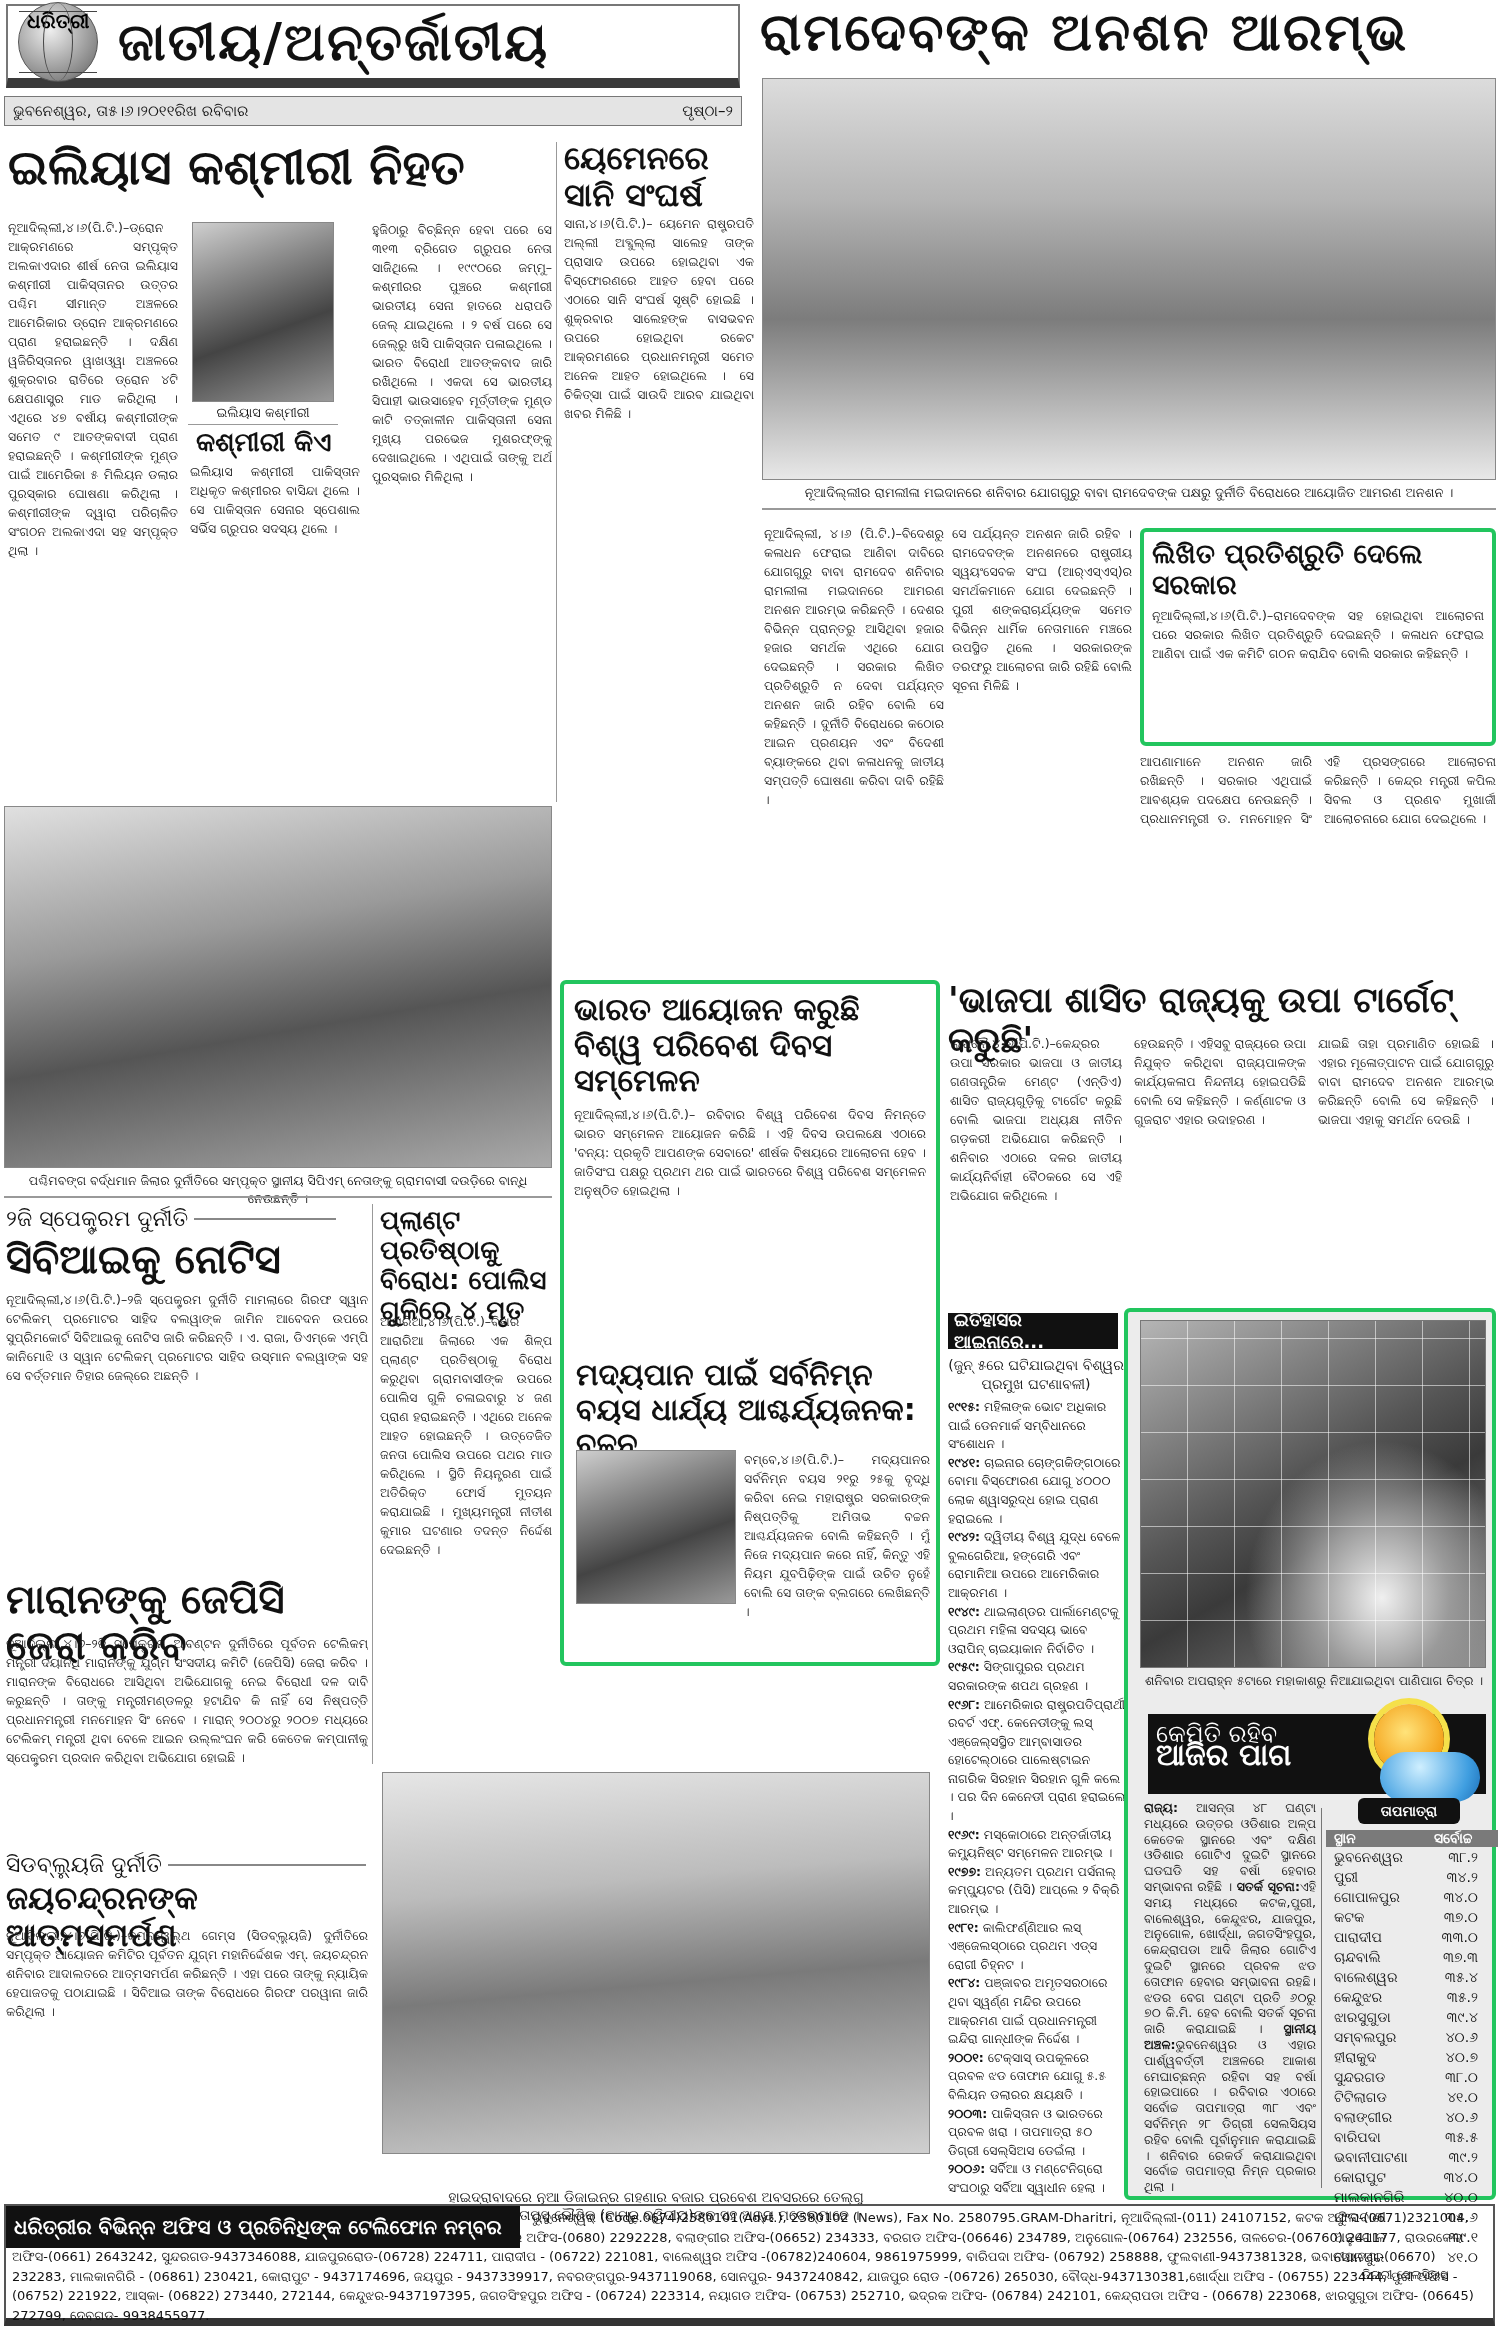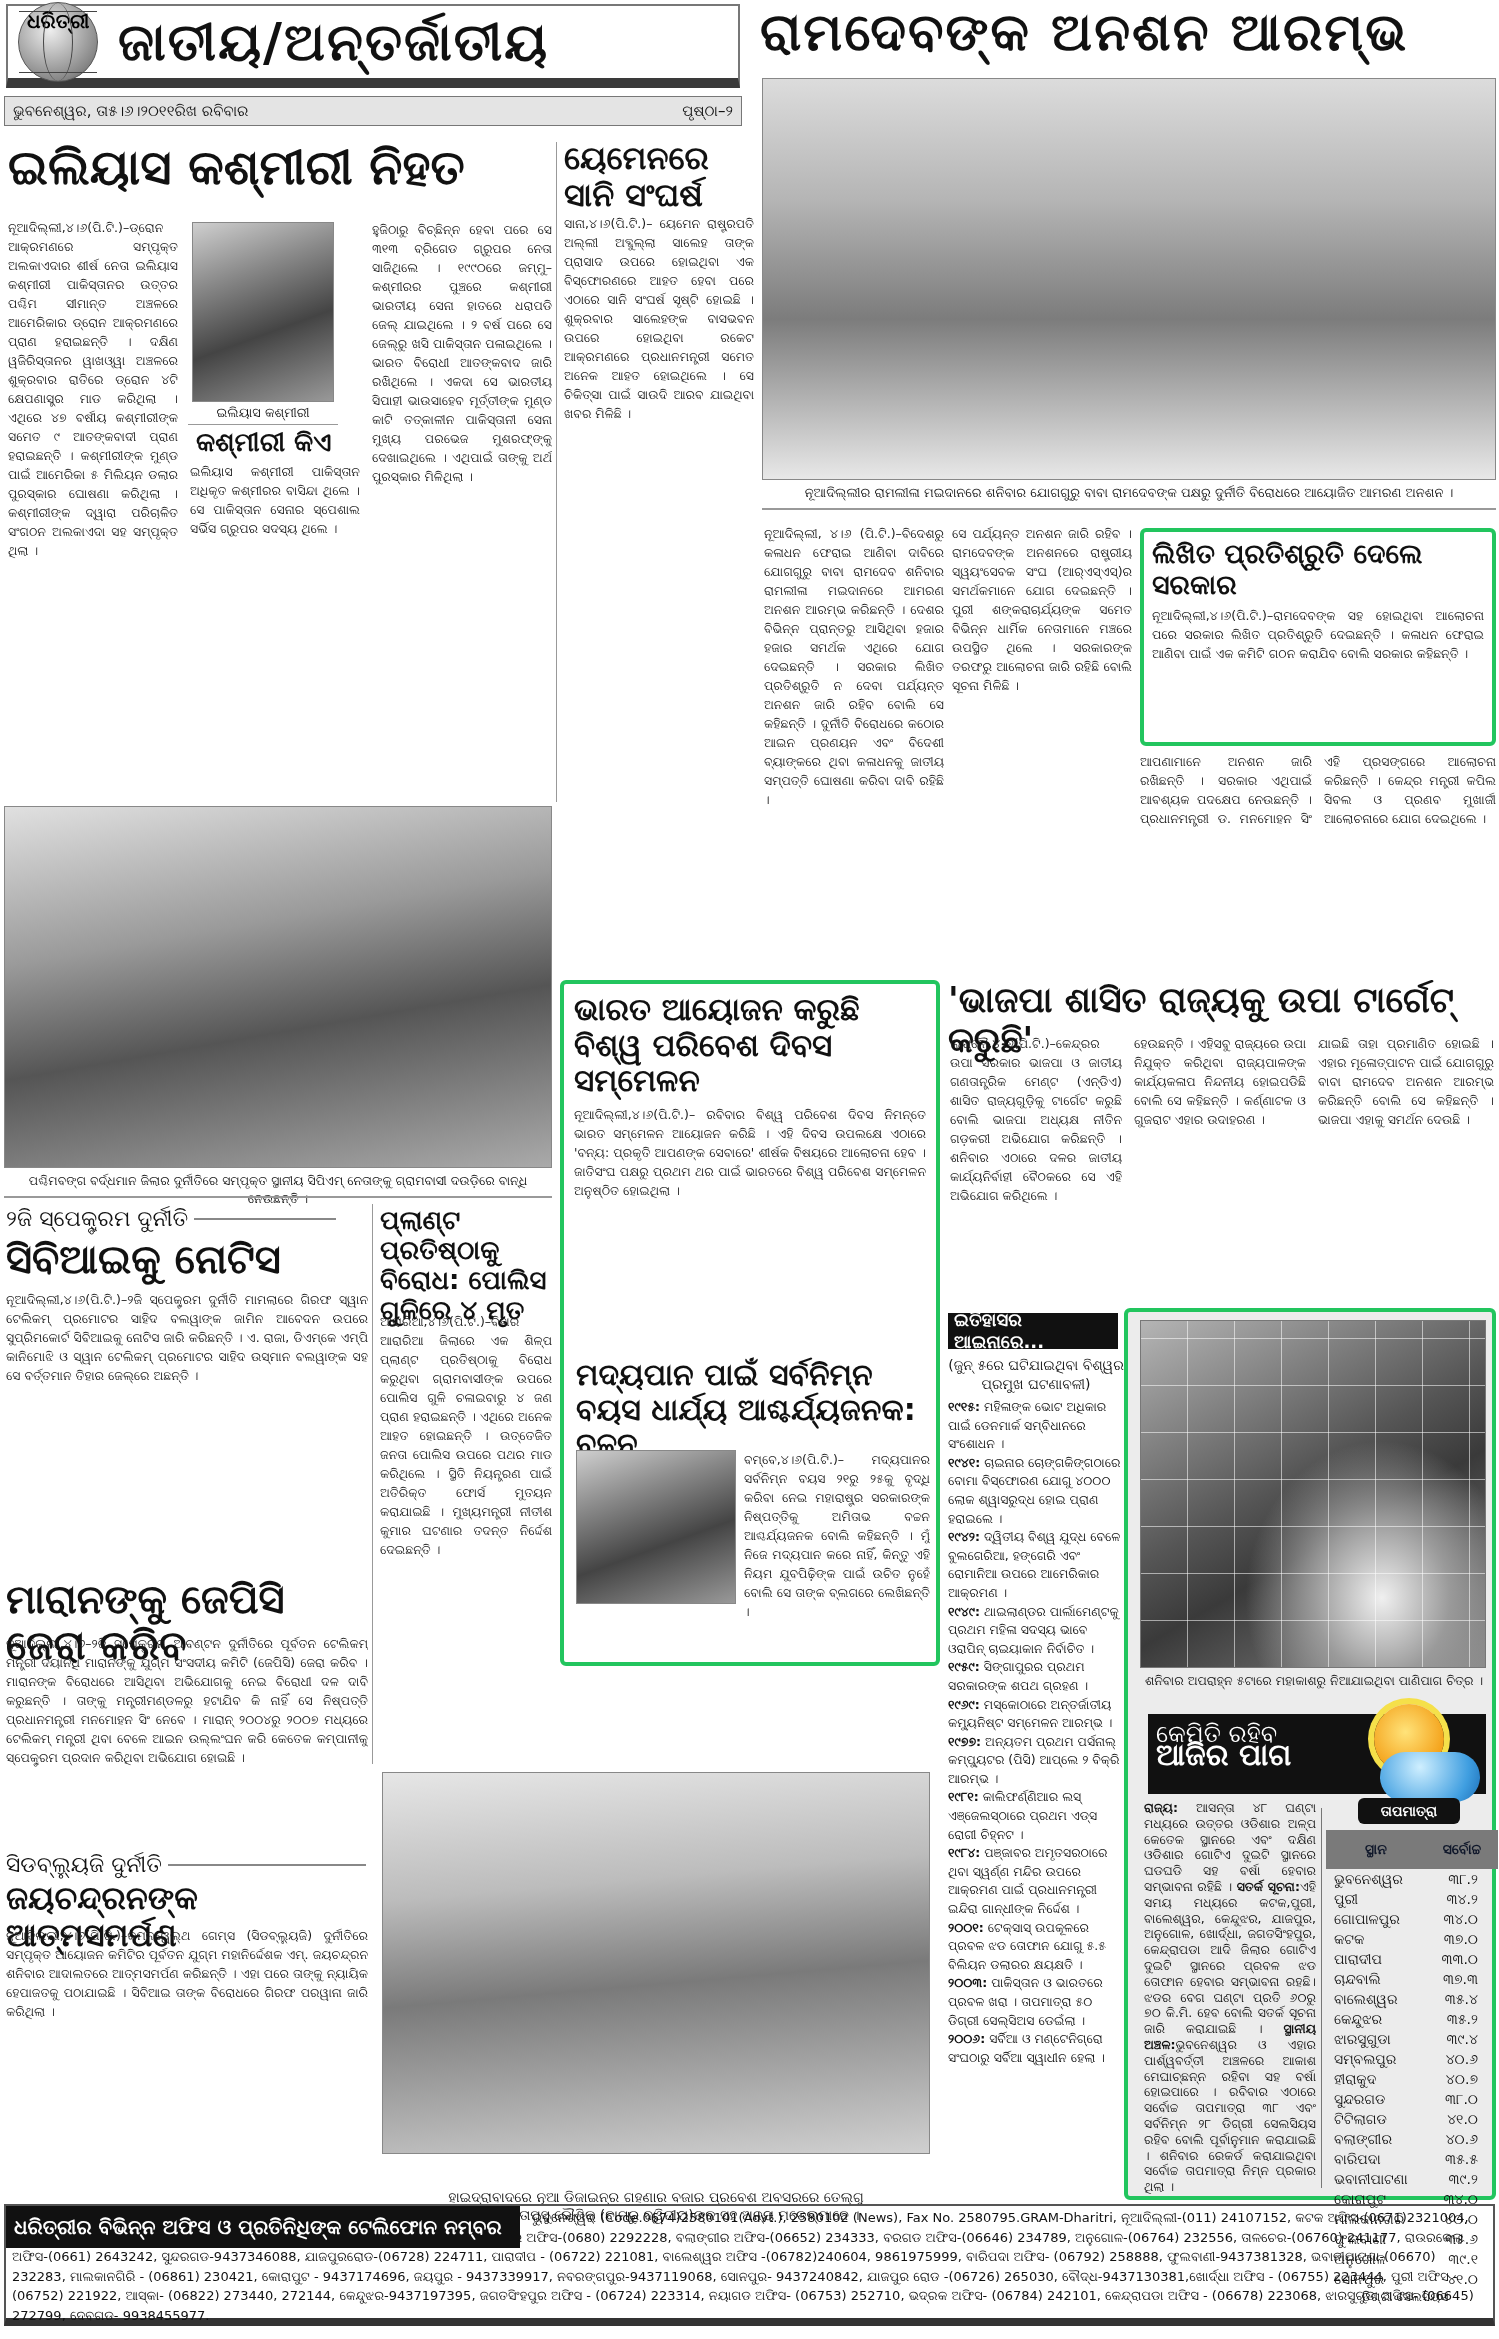--- a/index.html
+++ b/index.html
@@ -23,21 +23,21 @@
   .h-s { font-size: 26px; }
   .kicker { font-size: 22px; display: flex; align-items: center; gap: 6px; }
   .kicker::after { content: ""; flex: 1; height: 2px; background: #888; }
   .body-text { font-size: 12.5px; line-height: 19px; text-align: justify; overflow: hidden; color: #1a1a1a; }
   .col-rule { border-left: 1px solid #999; }
   .hrule { height: 2px; background: #999; }
   .boxed { border: 4px solid #22c55e; border-radius: 6px; }
   .black-tag { background: #111; color: #fff; font-weight: bold; }
   .weather-title { background: #111; color: #fff; }
   .temp-table { font-size: 14px; width: 100%; border-collapse: collapse; }
-  .temp-table th { background: #7a7a7a; color: #0f172a; text-align: center; padding: 11px 8px; font-weight: bold; }
+  .temp-table th { background: #7a7a7a; color: #ffffff; text-align: left; padding: 0 8px; font-weight: bold; }
   .temp-table td { padding: 1px 8px; line-height: 18px; }
   .temp-table td.v { text-align: right; padding-right: 20px; }
   .footer-box { left: 4px; top: 2204px; width: 1491px; height: 122px; border: 2px solid #555; border-bottom: 8px solid #333; }
   .footer-tag { position: absolute; left: 0; top: 0; width: 514px; height: 42px; background: #111; color: #fff; font-weight: bold; font-size: 20px; display: flex; align-items: center; padding-left: 8px; }
   .footer-text { font-size: 13px; line-height: 19.5px; padding: 2px 6px 0 6px; text-indent: 520px; }
   .sun { position: absolute; width: 70px; height: 70px; border-radius: 50%; background: radial-gradient(circle at 45% 40%, #ffe37a, #f4a21a 70%); box-shadow: 0 0 0 6px #f5e04a; }
   .cloud { position: absolute; width: 100px; height: 50px; border-radius: 30px; background: radial-gradient(circle at 40% 30%, #cfefff, #3f9ee0 70%, #1d6fb8); }
   .sat-map { background: repeating-linear-gradient(0deg, transparent 0 46px, rgba(255,255,255,.55) 46px 47px), repeating-linear-gradient(90deg, transparent 0 46px, rgba(255,255,255,.55) 46px 47px), radial-gradient(ellipse at 70% 80%, #f0f0f0 0, #9a9a9a 20%, transparent 40%), linear-gradient(150deg, #b5b5b5, #555 45%, #3a3a3a 60%, #888); }
 </style>
 </head>
@@ -117,20 +117,21 @@
 <div class="abs body-text" style="left:1318px; top:1034px; width:176px; height:262px;">ଯାଇଛି ତାହା ପ୍ରମାଣିତ ହୋଇଛି । ଏହାର ମୂଳୋତ୍ପାଟନ ପାଇଁ ଯୋଗଗୁରୁ ବାବା ରାମଦେବ ଅନଶନ ଆରମ୍ଭ କରିଛନ୍ତି ବୋଲି ସେ କହିଛନ୍ତି । ଭାଜପା ଏହାକୁ ସମର୍ଥନ ଦେଉଛି ।</div>
 
 <div class="abs black-tag" style="left:948px; top:1313px; width:170px; height:36px; font-size:18px; display:flex; align-items:center; padding-left:6px;">ଇତିହାସର ଆଇନାରେ...</div>
 <div class="abs" style="left:948px; top:1356px; width:176px; font-size:14px; text-align:center; line-height:19px;">(ଜୁନ୍ ୫ରେ ଘଟିଯାଇଥିବା ବିଶ୍ୱର ପ୍ରମୁଖ ଘଟଣାବଳୀ)</div>
 <div class="abs" style="left:948px; top:1398px; width:178px; height:800px; overflow:hidden; font-size:12.5px; line-height:18.6px;">
   <div><b>୧୯୧୫:</b> <span>ମହିଳାଙ୍କ ଭୋଟ ଅଧିକାର ପାଇଁ ଡେନମାର୍କ ସମ୍ବିଧାନରେ ସଂଶୋଧନ ।</span></div>
   <div><b>୧୯୪୧:</b> <span>ଚାଇନାର ଚୋଙ୍ଗକିଙ୍ଗଠାରେ ବୋମା ବିସ୍ଫୋରଣ ଯୋଗୁ ୪୦୦୦ ଲୋକ ଶ୍ୱାସରୁଦ୍ଧ ହୋଇ ପ୍ରାଣ ହରାଇଲେ ।</span></div>
   <div><b>୧୯୪୨:</b> <span>ଦ୍ୱିତୀୟ ବିଶ୍ୱ ଯୁଦ୍ଧ ବେଳେ ବୁଲଗେରିଆ, ହଙ୍ଗେରି ଏବଂ ରୋମାନିଆ ଉପରେ ଆମେରିକାର ଆକ୍ରମଣ ।</span></div>
   <div><b>୧୯୪୯:</b> <span>ଥାଇଲାଣ୍ଡର ପାର୍ଲାମେଣ୍ଟକୁ ପ୍ରଥମ ମହିଳା ସଦସ୍ୟ ଭାବେ ଓରାପିନ୍ ଚାଇୟାକାନ ନିର୍ବାଚିତ ।</span></div>
   <div><b>୧୯୫୯:</b> <span>ସିଙ୍ଗାପୁରର ପ୍ରଥମ ସରକାରଙ୍କ ଶପଥ ଗ୍ରହଣ ।</span></div>
+  <div><b>୧୯୬୮:</b> <span>ଆମେରିକାର ରାଷ୍ଟ୍ରପତିପ୍ରାର୍ଥୀ ରବର୍ଟ ଏଫ୍. କେନେଡୀଙ୍କୁ ଲସ୍ ଏଞ୍ଜେଲ୍‌ସସ୍ଥିତ ଆମ୍ବାସାଡର ହୋଟେଲ୍‌ଠାରେ ପାଲେଷ୍ଟାଇନ ନାଗରିକ ସିରହାନ ସିରହାନ ଗୁଳି କଲେ । ପର ଦିନ କେନେଡୀ ପ୍ରାଣ ହରାଇଲେ ।</span></div>
   <div><b>୧୯୬୯:</b> <span>ମସ୍କୋଠାରେ ଅନ୍ତର୍ଜାତୀୟ କମ୍ୟୁନିଷ୍ଟ ସମ୍ମେଳନ ଆରମ୍ଭ ।</span></div>
   <div><b>୧୯୭୭:</b> <span>ଅନ୍ୟତମ ପ୍ରଥମ ପର୍ସନାଲ୍ କମ୍ପ୍ୟୁଟର (ପିସି) ଆପ୍‌ଲେ ୨ ବିକ୍ରି ଆରମ୍ଭ ।</span></div>
   <div><b>୧୯୮୧:</b> <span>କାଲିଫର୍ଣ୍ଣିଆର ଲସ୍ ଏଞ୍ଜେଲସ୍‌ଠାରେ ପ୍ରଥମ ଏଡ୍‌ସ ରୋଗୀ ଚିହ୍ନଟ ।</span></div>
   <div><b>୧୯୮୪:</b> <span>ପଞ୍ଜାବର ଅମୃତସରଠାରେ ଥିବା ସ୍ୱର୍ଣ୍ଣ ମନ୍ଦିର ଉପରେ ଆକ୍ରମଣ ପାଇଁ ପ୍ରଧାନମନ୍ତ୍ରୀ ଇନ୍ଦିରା ଗାନ୍ଧୀଙ୍କ ନିର୍ଦ୍ଦେଶ ।</span></div>
   <div><b>୨୦୦୧:</b> <span>ଟେକ୍ସାସ୍ ଉପକୂଳରେ ପ୍ରବଳ ଝଡ ତୋଫାନ ଯୋଗୁ ୫.୫ ବିଲିୟନ ଡଲାରର କ୍ଷୟକ୍ଷତି ।</span></div>
   <div><b>୨୦୦୩:</b> <span>ପାକିସ୍ତାନ ଓ ଭାରତରେ ପ୍ରବଳ ଖରା । ତାପମାତ୍ରା ୫୦ ଡିଗ୍ରୀ ସେଲ୍‌ସିଅସ ଡେଇଁଲା ।</span></div>
   <div><b>୨୦୦୬:</b> <span>ସର୍ବିଆ ଓ ମଣ୍ଟେନିଗ୍ରୋ ସଂଘଠାରୁ ସର୍ବିଆ ସ୍ୱାଧୀନ ହେଲା ।</span></div>
 </div>
 
 <div class="abs boxed" style="left:1124px; top:1308px; width:372px; height:892px; background:#ececec;">

